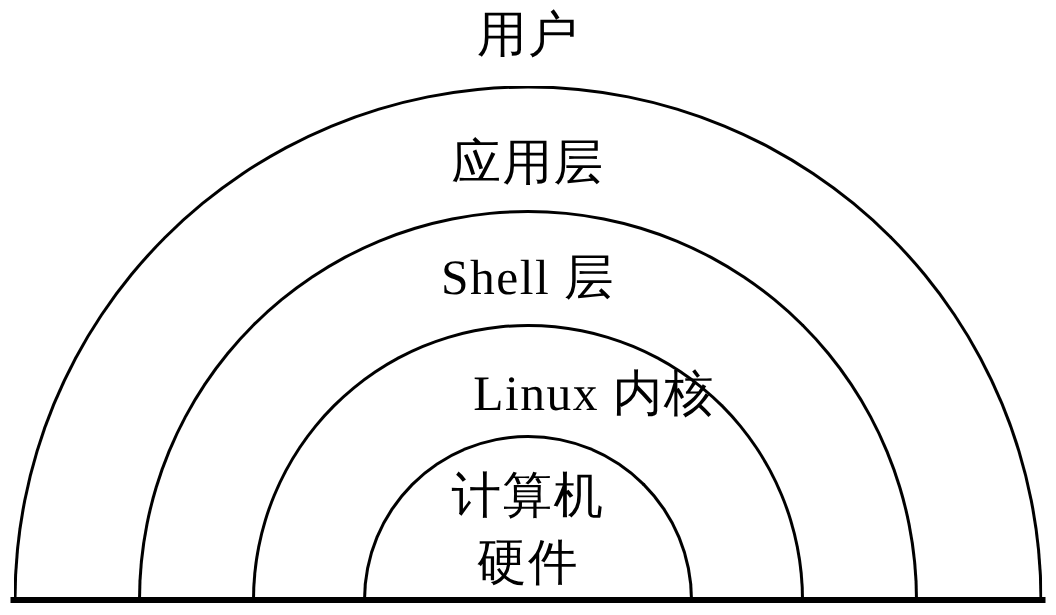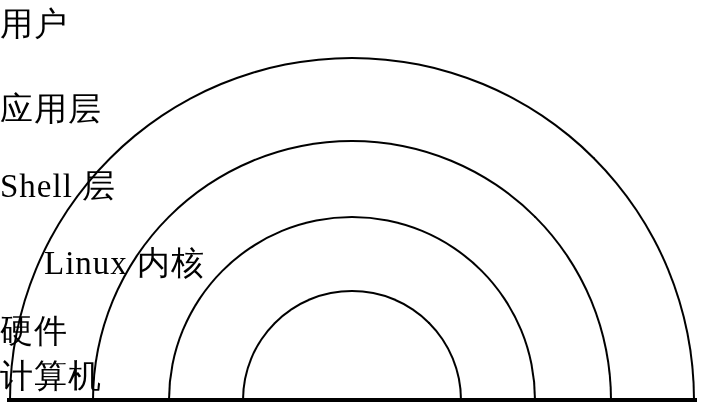--- a/index.html
+++ b/index.html
@@ -33,20 +33,21 @@
       left: 7px;
       top: 398px;
       width: 690px;
       height: 4px;
       background: #000000;
     }
     .layer-label {
       position: absolute;
       left: 0;
       width: 704px;
+      text-align: center;
       font-size: 33px;
       line-height: 36px;
       letter-spacing: 1px;
       white-space: nowrap;
     }
     .label-user   { top:   6px; }
     .label-app    { top:  91px; }
     .label-shell  { top: 168px; }
     .label-kernel { top: 245px; padding-left: 44px; }
     .label-hw     { top: 309px; line-height: 45px; }
@@ -65,17 +66,17 @@
 
   <div class="layer-label label-user">用户</div>
 
   <div class="layer-label label-shell">Shell 层</div>
 
   <div class="layer-label label-app">应用层</div>
 
   <div class="layer-label label-kernel">Linux 内核</div>
 
   <div class="layer-label label-hw">
+    <div>计算机</div>
     <div>硬件</div>
-    <div>计算机</div>
   </div>
 
 </div>
 
 </body></html>

